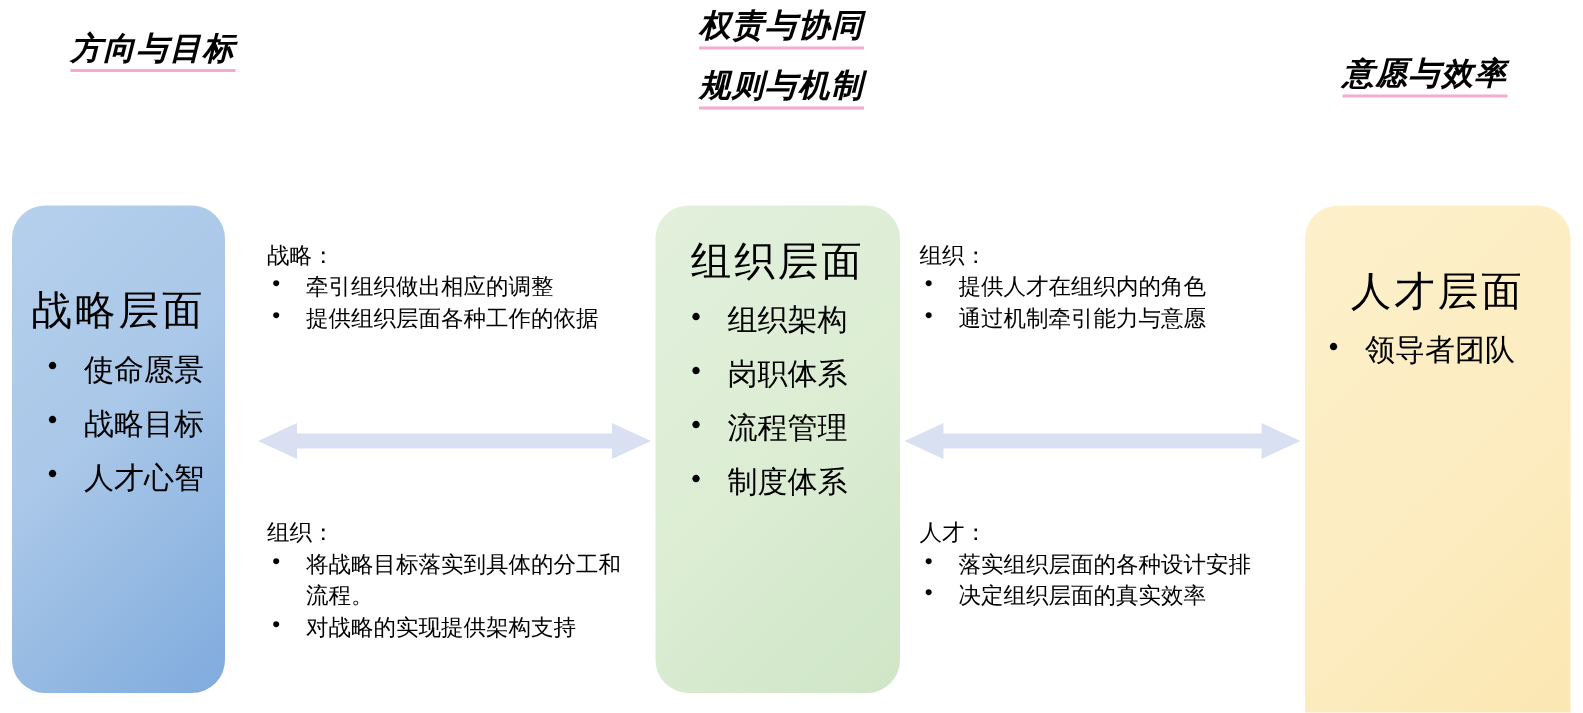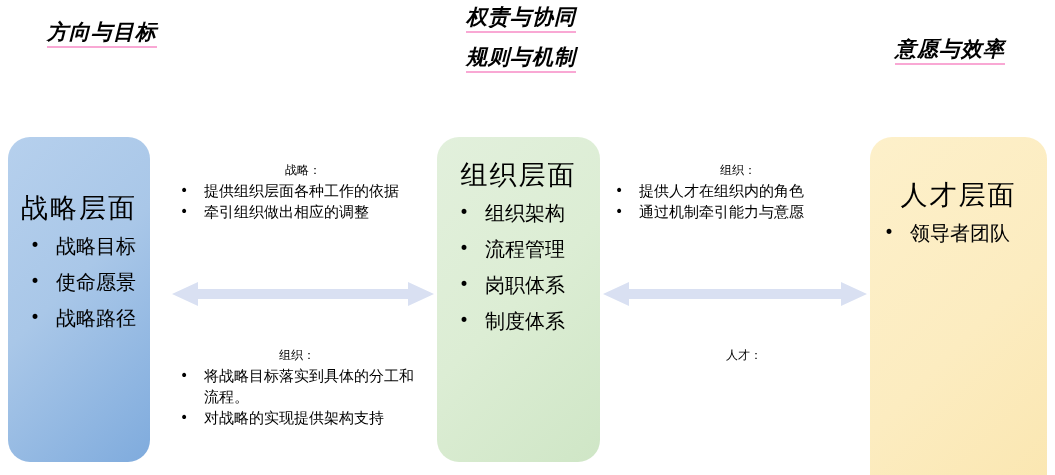--- a/index.html
+++ b/index.html
@@ -93,24 +93,23 @@
   }
   #arrow-left  { left: 172px; top: 281px; width: 262px; }
   #arrow-right { left: 603px; top: 281px; width: 264px; }
   .arrow svg { display: block; width: 100%; height: 100%; }
 
   
   .note {
     position: absolute;
   }
   .note-title {
-    font-size: 12px;
+    font-size: 15px;
     line-height: 21px;
     white-space: nowrap;
-    text-align: center;
   }
   .note-list {
     list-style: none;
     margin: 0;
     padding: 0;
   }
   .note-list li {
     font-size: 15px;
     line-height: 21px;
     position: relative;
@@ -135,32 +134,32 @@
 
 <div class="heading" id="heading-center-1">权责与协同</div>
 
 <div class="heading" id="heading-center-2">规则与机制</div>
 
 <div class="heading" id="heading-right">意愿与效率</div>
 
 <div class="layer-box" id="box-strategy">
   <div class="box-title">战略层面</div>
   <ul class="box-list">
+    <li>使命愿景</li>
     <li>战略目标</li>
-    <li>使命愿景</li>
-    <li>战略路径</li>
+    <li>人才心智</li>
   </ul>
 </div>
 
 <div class="layer-box" id="box-organization">
   <div class="box-title">组织层面</div>
   <ul class="box-list">
     <li>组织架构</li>
+    <li>岗职体系</li>
     <li>流程管理</li>
-    <li>岗职体系</li>
     <li>制度体系</li>
   </ul>
 </div>
 
 <div class="layer-box" id="box-talent">
   <div class="box-title">人才层面</div>
   <ul class="box-list">
     <li>领导者团队</li>
   </ul>
 </div>
@@ -173,22 +172,22 @@
 
 <div class="arrow" id="arrow-right">
   <svg viewBox="0 0 264 26" preserveAspectRatio="none" aria-hidden="true">
     <polygon points="0,13 26,1 26,8 238,8 238,1 264,13 238,25 238,18 26,18 26,25" fill="#d9e0f2"></polygon>
   </svg>
 </div>
 
 <div class="note" id="note-strategy-out">
   <div class="note-title">战略：</div>
   <ul class="note-list">
+    <li>牵引组织做出相应的调整</li>
     <li>提供组织层面各种工作的依据</li>
-    <li>牵引组织做出相应的调整</li>
   </ul>
 </div>
 
 <div class="note" id="note-org-in">
   <div class="note-title">组织：</div>
   <ul class="note-list">
     <li>将战略目标落实到具体的分工和流程。</li>
     <li>对战略的实现提供架构支持</li>
   </ul>
 </div>
@@ -196,13 +195,17 @@
 <div class="note" id="note-org-out">
   <div class="note-title">组织：</div>
   <ul class="note-list">
     <li>提供人才在组织内的角色</li>
     <li>通过机制牵引能力与意愿</li>
   </ul>
 </div>
 
 <div class="note" id="note-talent-in">
   <div class="note-title">人才：</div>
+  <ul class="note-list">
+    <li>落实组织层面的各种设计安排</li>
+    <li>决定组织层面的真实效率</li>
+  </ul>
 </div>
 
 </body></html>

